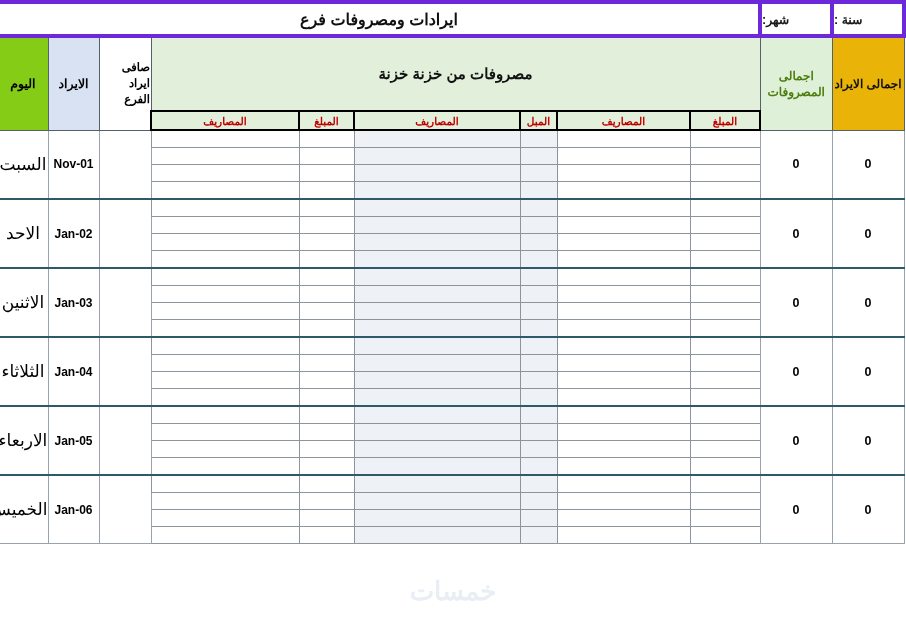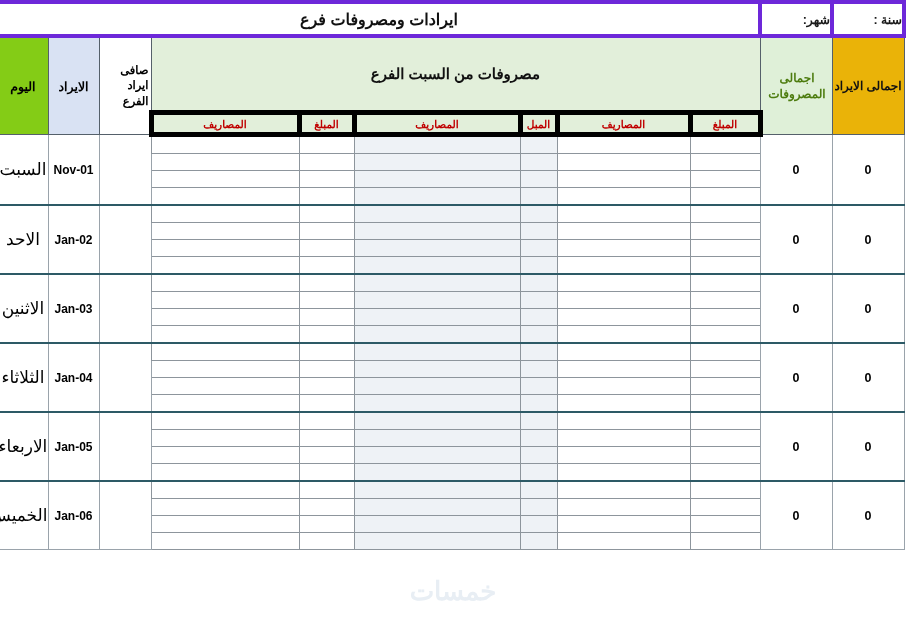--- a/index.html
+++ b/index.html
@@ -31,21 +31,21 @@
 
   
   .title-row td{
     height:30px;
     border:4px solid #6d28d9;
   }
   .cell-year,.cell-month{
     font-size:12.5px;
     font-weight:bold;
     color:#1a1a1a;
-    text-align:right;
+    text-align:left;
   }
   .cell-month{ }
   .title-main{
     font-size:16px;
     font-weight:bold;
     color:#111;
     letter-spacing:.3px;
   }
 
   
@@ -92,21 +92,21 @@
     font-weight:bold;
   }
 
   
   .subhdr td{
     height:17px;
     font-size:10.5px;
     font-weight:bold;
     color:#c00000;
     background:#e2efda;
-    border:5px solid #000000;
+    border:2px solid #000000;
   }
   .subhdr td.mablagh{ }
   .subhdr td.masareef{ }
 
   
   .mini td{
     height:16px;
   }
   .mini td.inner{
     border:1px solid #8d959c;
@@ -172,21 +172,21 @@
     <tbody>
         <tr class="title-row">
       <td class="cell-year">سنة :</td>
       <td class="cell-month">شهر:</td>
       <td class="title-main" colspan="9">ايرادات ومصروفات فرع</td>
     </tr>
 
     <tr class="hdr">
       <td class="h-total-rev" rowspan="2">اجمالى الايراد</td>
       <td class="h-total-exp" rowspan="2">اجمالى المصروفات</td>
-      <td class="h-expenses-group" colspan="6">مصروفات من السبت الفرع</td>
+      <td class="h-expenses-group" colspan="6">مصروفات من خزنة خزنة</td>
       <td class="h-net" rowspan="2">صافى ايراد الفرع</td>
       <td class="h-date" rowspan="2">الايراد</td>
       <td class="h-day" rowspan="2">اليوم</td>
     </tr>
 
     <tr class="subhdr">
       <td class="mablagh">المبلغ</td>
       <td class="masareef">المصاريف</td>
       <td class="mablagh">المبل</td>
       <td class="masareef">المصاريف</td>

